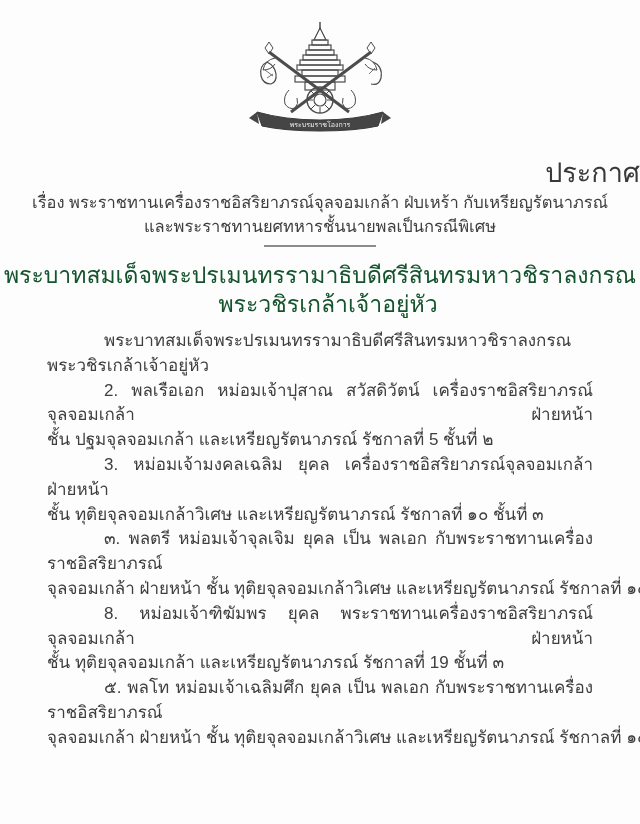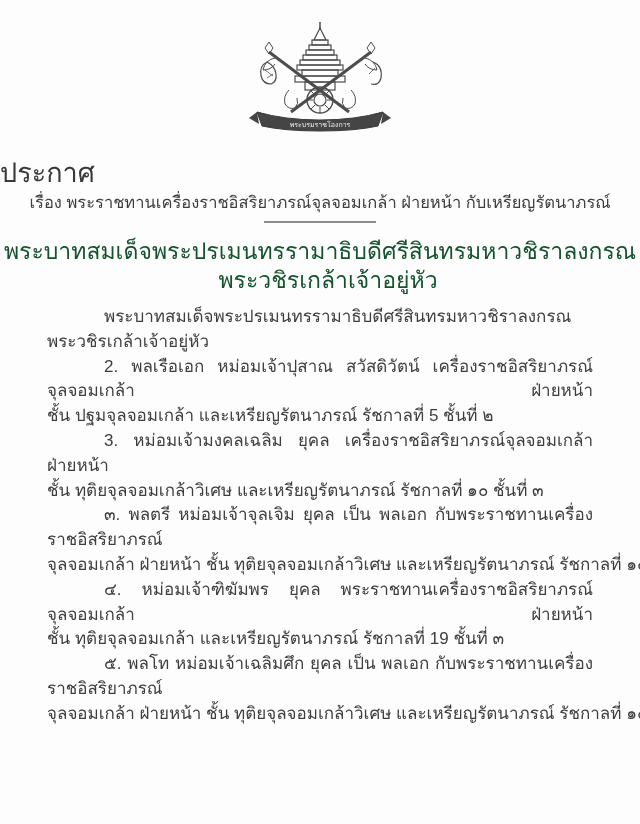--- a/index.html
+++ b/index.html
@@ -15,21 +15,21 @@
     background: #fdfdfd;
     color: #3f3e3e;
     font-family: "Liberation Sans", "DejaVu Sans", sans-serif;
   }
   .emblem-wrap {
     width: 150px;
     margin: 20px auto 0;
   }
   .doc-title {
     margin-top: 18px;
-    text-align: left;
+    text-align: right;
     font-size: 27px;
     line-height: 32px;
     color: #3a3939;
   }
   .subject-line {
     margin-top: 3px;
     text-align: center;
     font-size: 16.5px;
     line-height: 21px;
   }
@@ -108,21 +108,22 @@
 
       <path d="M12,92 Q40,100 75,100 Q110,100 138,92 L133,106 Q110,111 75,111 Q40,111 17,106 Z" fill="#454545" stroke="#3a3a3a" stroke-width="1"></path>
       <path d="M12,92 L4,98 L14,104 Z" fill="#454545"></path>
       <path d="M138,92 L146,98 L136,104 Z" fill="#454545"></path>
       <text x="75" y="107" text-anchor="middle" font-size="7" fill="#efefef">พระบรมราชโองการ</text>
     </svg>
   </div>
 
   <div class="doc-title">ประกาศ</div>
 
-  <div class="subject-line">เรื่อง  พระราชทานเครื่องราชอิสริยาภรณ์จุลจอมเกล้า  ฝ่ายหน้า  กับเหรียญรัตนาภรณ์</div>
+  <div class="subject-line">เรื่อง  พระราชทานเครื่องราชอิสริยาภรณ์จุลจอมเกล้า  ฝ่บเหร้า  กับเหรียญรัตนาภรณ์</div>
+  <div class="subject-line">และพระราชทานยศทหารชั้นนายพลเป็นกรณีพิเศษ</div>
 
   <div class="divider"></div>
 
   <div class="royal-name">พระบาทสมเด็จพระปรเมนทรรามาธิบดีศรีสินทรมหาวชิราลงกรณ</div>
   <div class="royal-name" style="margin-top:0;padding-left:16px;">พระวชิรเกล้าเจ้าอยู่หัว</div>
 
   <div class="body-block">
 
     <div class="line jl ind">พระบาทสมเด็จพระปรเมนทรรามาธิบดีศรีสินทรมหาวชิราลงกรณ  พระวชิรเกล้าเจ้าอยู่หัว</div>
 
@@ -135,21 +136,21 @@
       <div class="line jl ind">3.  หม่อมเจ้ามงคลเฉลิม  ยุคล  เครื่องราชอิสริยาภรณ์จุลจอมเกล้า  ฝ่ายหน้า</div>
       <div class="line">ชั้น  ทุติยจุลจอมเกล้าวิเศษ  และเหรียญรัตนาภรณ์  รัชกาลที่  ๑๐  ชั้นที่  ๓</div>
     </div>
 
     <div>
       <div class="line jl ind">๓.  พลตรี  หม่อมเจ้าจุลเจิม  ยุคล  เป็น  พลเอก  กับพระราชทานเครื่องราชอิสริยาภรณ์</div>
       <div class="line">จุลจอมเกล้า  ฝ่ายหน้า  ชั้น  ทุติยจุลจอมเกล้าวิเศษ  และเหรียญรัตนาภรณ์  รัชกาลที่  ๑๐  ชั้นที่  ๓</div>
     </div>
 
     <div>
-      <div class="line jl ind">๔.  หม่อมเจ้าฑิฆัมพร  ยุคล  พระราชทานเครื่องราชอิสริยาภรณ์จุลจอมเกล้า  ฝ่ายหน้า</div>
+      <div class="line jl ind">8.  หม่อมเจ้าฑิฆัมพร  ยุคล  พระราชทานเครื่องราชอิสริยาภรณ์จุลจอมเกล้า  ฝ่ายหน้า</div>
       <div class="line">ชั้น  ทุติยจุลจอมเกล้า  และเหรียญรัตนาภรณ์  รัชกาลที่  19  ชั้นที่  ๓</div>
     </div>
 
     <div>
       <div class="line jl ind">๕.  พลโท  หม่อมเจ้าเฉลิมศึก  ยุคล  เป็น  พลเอก  กับพระราชทานเครื่องราชอิสริยาภรณ์</div>
       <div class="line">จุลจอมเกล้า  ฝ่ายหน้า  ชั้น  ทุติยจุลจอมเกล้าวิเศษ  และเหรียญรัตนาภรณ์  รัชกาลที่  ๑๐  ชั้นที่  ๓</div>
     </div>
 
   </div>
 

